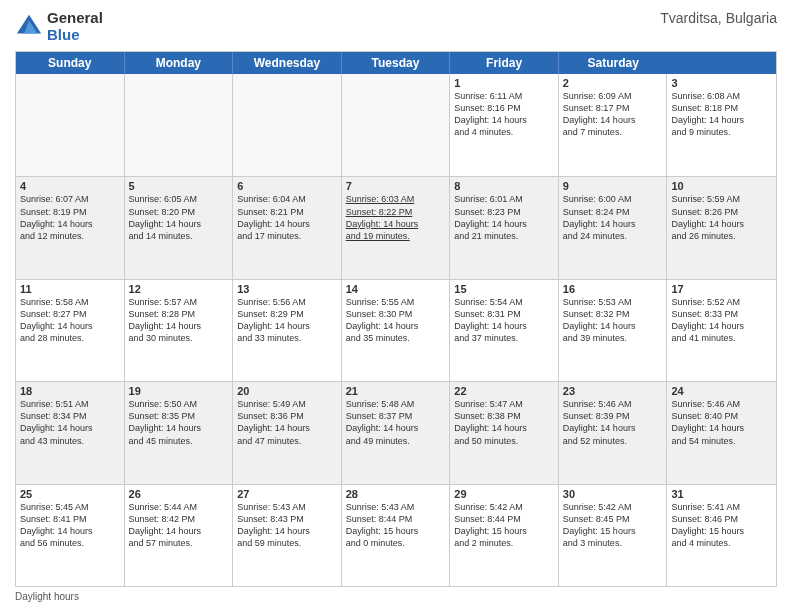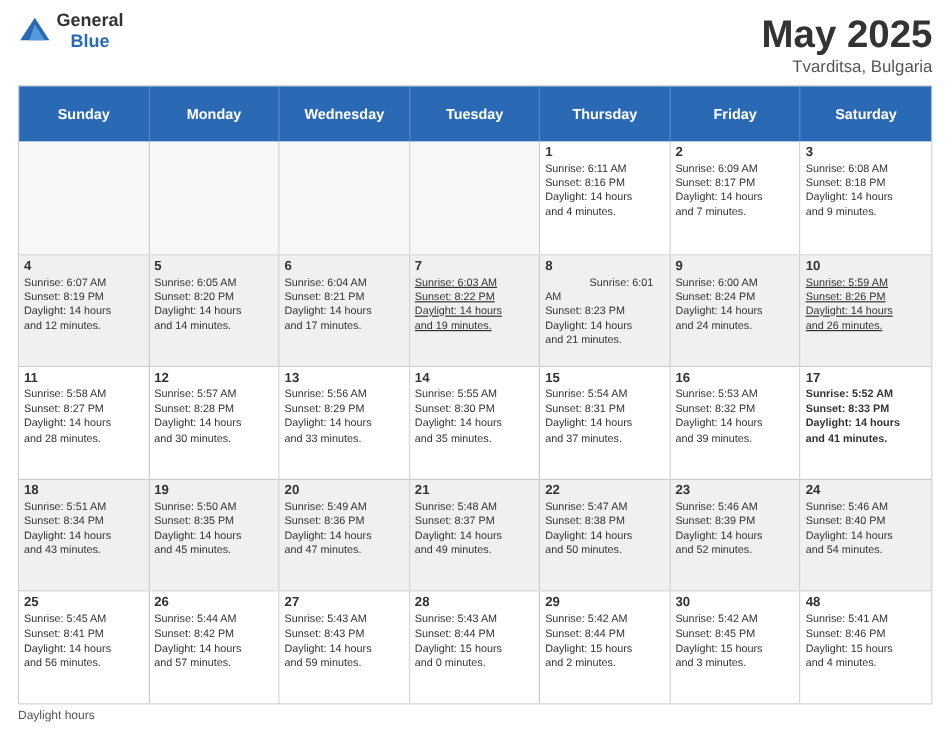--- a/index.html
+++ b/index.html
@@ -25,21 +25,20 @@
     }
     .logo {
       display: flex;
       align-items: center;
       gap: 4px;
     }
     .logo-text {
       display: flex;
       flex-direction: column;
       line-height: 1.1;
-      align-items: center;
     }
     .logo-general {
       font-size: 15px;
       font-weight: bold;
       color: #333;
     }
     .logo-blue {
       font-size: 15px;
       font-weight: bold;
       color: #2a6ab5;
@@ -68,21 +67,21 @@
     }
     .cal-header {
       display: grid;
       grid-template-columns: repeat(7, 1fr);
       background: #2a6ab5;
     }
     .cal-header-cell {
       color: #fff;
       font-size: 12px;
       font-weight: bold;
-      padding: 16px 5px;
+      padding: 4px 5px;
       text-align: center;
       border-right: 1px solid #5588cc;
     }
     .cal-header-cell:last-child { border-right: none; }
     .cal-body {
       display: grid;
       grid-template-rows: repeat(5, 1fr);
       flex: 1;
     }
     .cal-row {
@@ -131,32 +130,30 @@
       <svg class="logo-icon" viewBox="0 0 30 30" xmlns="http://www.w3.org/2000/svg">
         <polygon points="15,2 28,22 2,22" fill="#2a6ab5"></polygon>
         <polygon points="15,8 24,22 10,22" fill="#5599dd"></polygon>
       </svg>
       <div class="logo-text">
         <span class="logo-general">General</span>
         <span class="logo-blue">Blue</span>
       </div>
     </div>
     <div class="title-block">
-      <div class="title-month">May 2025</div>
       <div class="title-location">Tvarditsa, Bulgaria</div>
     </div>
   </div>
 
   <div class="calendar">
     <div class="cal-header">
     <div class="cal-header-cell">Sunday</div>
         <div class="cal-header-cell">Monday</div>
         <div class="cal-header-cell">Wednesday</div>
         <div class="cal-header-cell">Tuesday</div>
-        <div class="cal-header-cell">Thursday</div>
         <div class="cal-header-cell">Friday</div>
         <div class="cal-header-cell">Saturday</div>
       </div>
     <div class="cal-body">
     <div class="cal-row">
           <div class="cal-cell empty"></div>
           <div class="cal-cell empty"></div>
           <div class="cal-cell empty"></div>
           <div class="cal-cell empty"></div>
           <div class="cal-cell"><span class="day-num">1</span><span class="cell-text" style="white-space: pre-line;">Sunrise: 6:11 AM
@@ -182,29 +179,29 @@
 Daylight: 14 hours
 and 14 minutes.</span></div>
           <div class="cal-cell alt-bg"><span class="day-num">6</span><span class="cell-text" style="white-space: pre-line;">Sunrise: 6:04 AM
 Sunset: 8:21 PM
 Daylight: 14 hours
 and 17 minutes.</span></div>
           <div class="cal-cell alt-bg"><span class="day-num">7</span><span class="cell-text" style="white-space: pre-line; text-decoration: underline;">Sunrise: 6:03 AM
 Sunset: 8:22 PM
 Daylight: 14 hours
 and 19 minutes.</span></div>
-          <div class="cal-cell alt-bg"><span class="day-num">8</span><span class="cell-text" style="white-space: pre-line; margin-left: 37px;">Sunrise: 6:01 AM
+          <div class="cal-cell alt-bg"><span class="day-num">8</span><span class="cell-text" style="white-space: pre-line;">Sunrise: 6:01 AM
 Sunset: 8:23 PM
 Daylight: 14 hours
 and 21 minutes.</span></div>
           <div class="cal-cell alt-bg"><span class="day-num">9</span><span class="cell-text" style="white-space: pre-line;">Sunrise: 6:00 AM
 Sunset: 8:24 PM
 Daylight: 14 hours
 and 24 minutes.</span></div>
-          <div class="cal-cell alt-bg"><span class="day-num">10</span><span class="cell-text" style="white-space: pre-line; text-decoration: underline;">Sunrise: 5:59 AM
+          <div class="cal-cell alt-bg"><span class="day-num">10</span><span class="cell-text" style="white-space: pre-line;">Sunrise: 5:59 AM
 Sunset: 8:26 PM
 Daylight: 14 hours
 and 26 minutes.</span></div>
         </div>
         <div class="cal-row">
           <div class="cal-cell"><span class="day-num">11</span><span class="cell-text" style="white-space: pre-line;">Sunrise: 5:58 AM
 Sunset: 8:27 PM
 Daylight: 14 hours
 and 28 minutes.</span></div>
           <div class="cal-cell"><span class="day-num">12</span><span class="cell-text" style="white-space: pre-line;">Sunrise: 5:57 AM
@@ -220,21 +217,21 @@
 Daylight: 14 hours
 and 35 minutes.</span></div>
           <div class="cal-cell"><span class="day-num">15</span><span class="cell-text" style="white-space: pre-line;">Sunrise: 5:54 AM
 Sunset: 8:31 PM
 Daylight: 14 hours
 and 37 minutes.</span></div>
           <div class="cal-cell"><span class="day-num">16</span><span class="cell-text" style="white-space: pre-line; text-align: center;">Sunrise: 5:53 AM
 Sunset: 8:32 PM
 Daylight: 14 hours
 and 39 minutes.</span></div>
-          <div class="cal-cell"><span class="day-num">17</span><span class="cell-text" style="white-space: pre-line; font-weight: bold;">Sunrise: 5:52 AM
+          <div class="cal-cell"><span class="day-num">17</span><span class="cell-text" style="white-space: pre-line;">Sunrise: 5:52 AM
 Sunset: 8:33 PM
 Daylight: 14 hours
 and 41 minutes.</span></div>
         </div>
         <div class="cal-row">
           <div class="cal-cell alt-bg"><span class="day-num">18</span><span class="cell-text" style="white-space: pre-line;">Sunrise: 5:51 AM
 Sunset: 8:34 PM
 Daylight: 14 hours
 and 43 minutes.</span></div>
           <div class="cal-cell alt-bg"><span class="day-num">19</span><span class="cell-text" style="white-space: pre-line;">Sunrise: 5:50 AM
@@ -280,21 +277,21 @@
 Daylight: 15 hours
 and 0 minutes.</span></div>
           <div class="cal-cell"><span class="day-num">29</span><span class="cell-text" style="white-space: pre-line;">Sunrise: 5:42 AM
 Sunset: 8:44 PM
 Daylight: 15 hours
 and 2 minutes.</span></div>
           <div class="cal-cell"><span class="day-num">30</span><span class="cell-text" style="white-space: pre-line;">Sunrise: 5:42 AM
 Sunset: 8:45 PM
 Daylight: 15 hours
 and 3 minutes.</span></div>
-          <div class="cal-cell"><span class="day-num">48</span><span class="cell-text" style="white-space: pre-line;">Sunrise: 5:41 AM
+          <div class="cal-cell"><span class="day-num">31</span><span class="cell-text" style="white-space: pre-line;">Sunrise: 5:41 AM
 Sunset: 8:46 PM
 Daylight: 15 hours
 and 4 minutes.</span></div>
         </div>
       </div>
   </div>
 
   <div class="footer-note">Daylight hours</div>
 </div>
 

